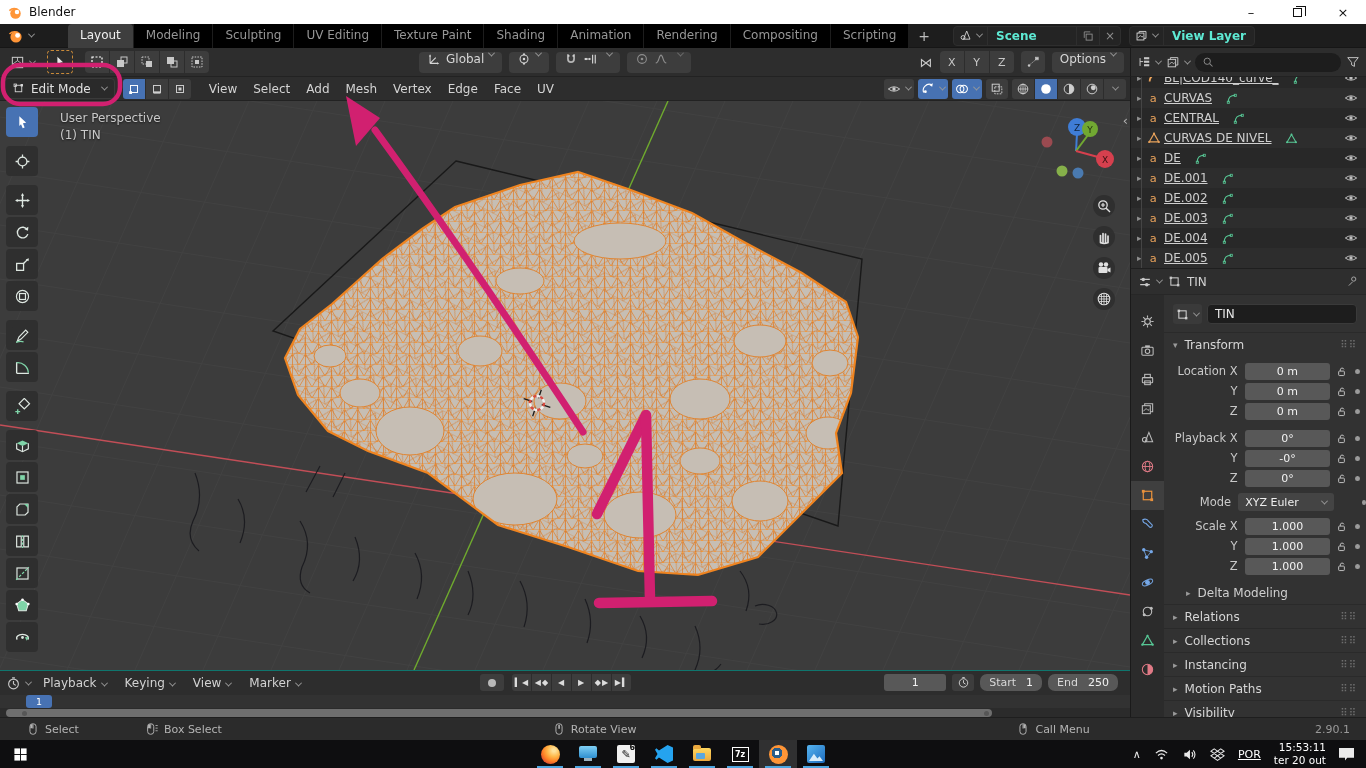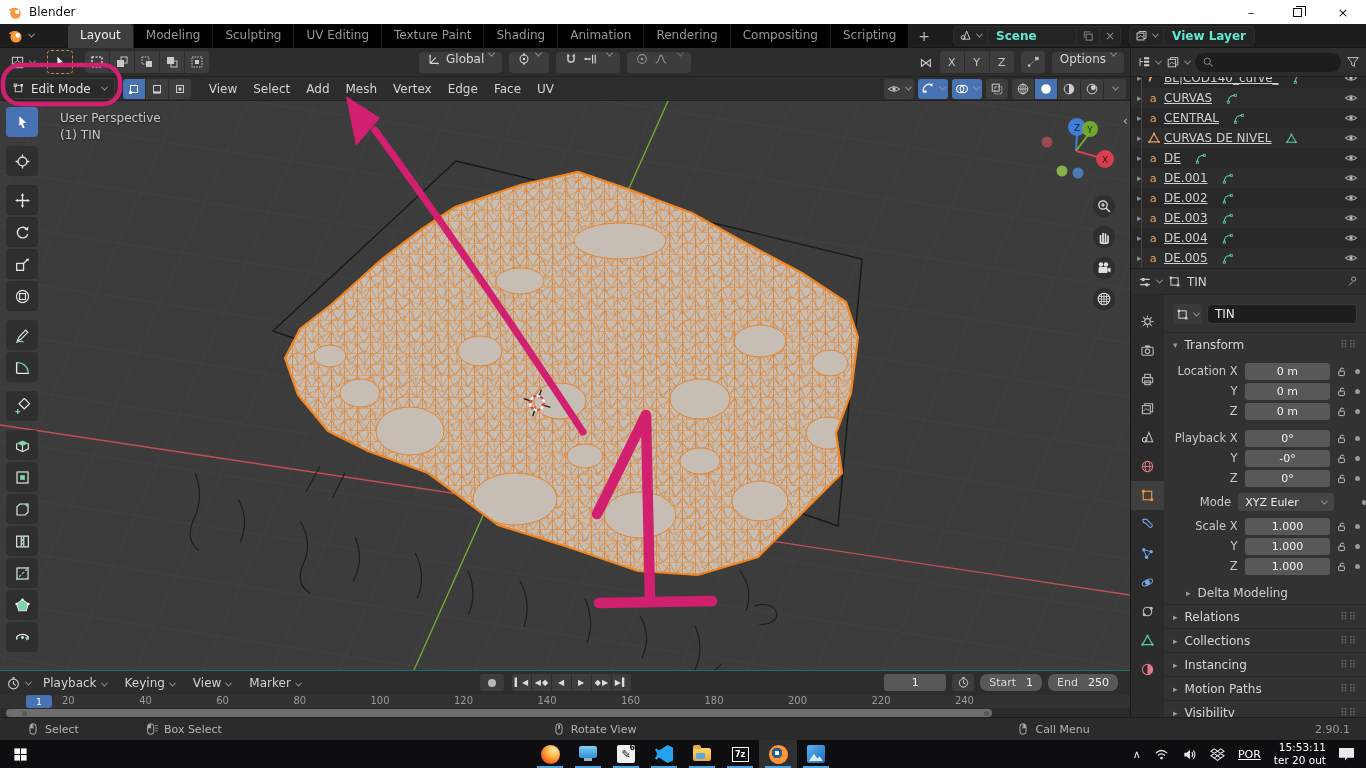--- a/index.html
+++ b/index.html
@@ -1570,35 +1570,20 @@
             <span class="rl">Start</span>
             <span>1</span>
           </span>
         <span class="frange">
             <span class="rl">End</span>
             <span>250</span>
           </span>
       </div>
     </div>
     <div id="tl-ruler">
-      <div id="ruler-nums">
-
-      <span>20</span>
-          <span>40</span>
-          <span>60</span>
-          <span>80</span>
-          <span>100</span>
-          <span>120</span>
-          <span>140</span>
-          <span>160</span>
-          <span>180</span>
-          <span>200</span>
-          <span>220</span>
-          <span>240</span>
-        </div>
       <span id="curframe">1</span>
     </div>
     <div id="tl-scroll">
       <div id="tl-scrollbar"></div>
     </div>
   </div>
 
   <div id="statusbar">
     <span class="hint" id="hint-1">
         <svg class="ic" width="14" height="14">

